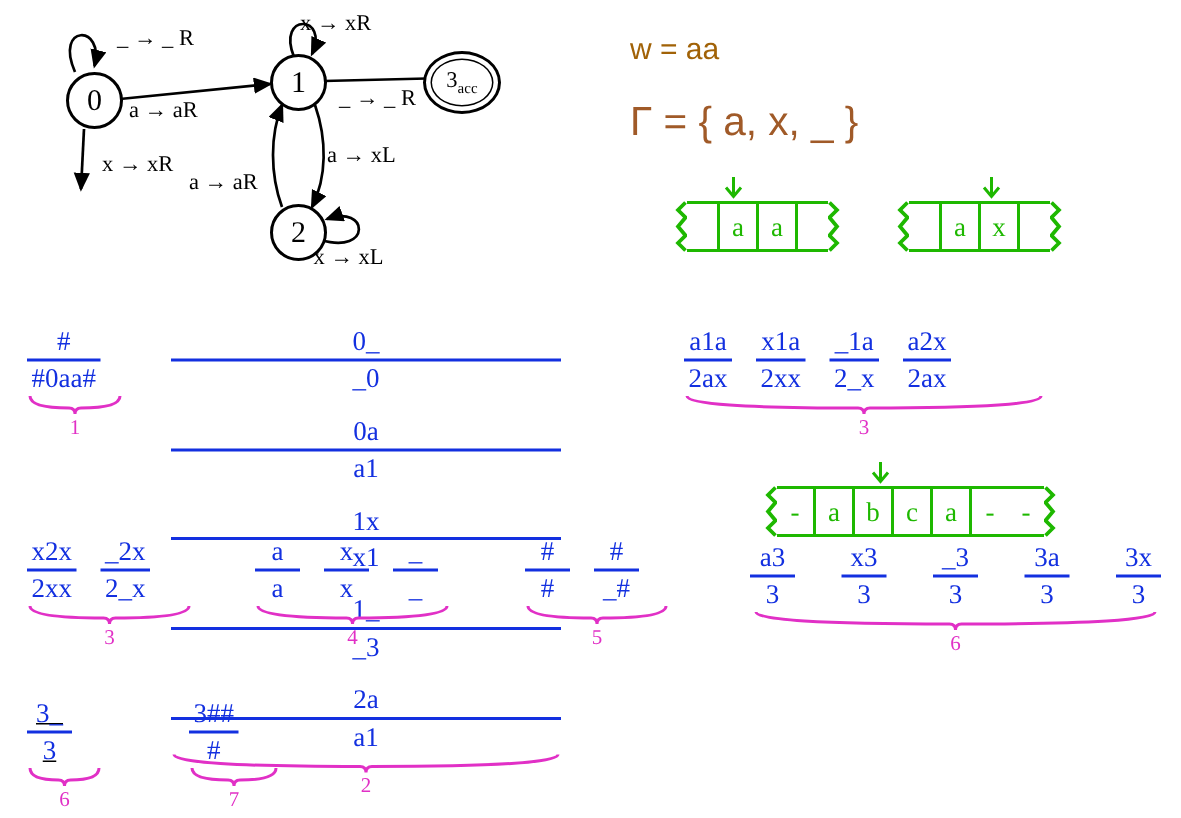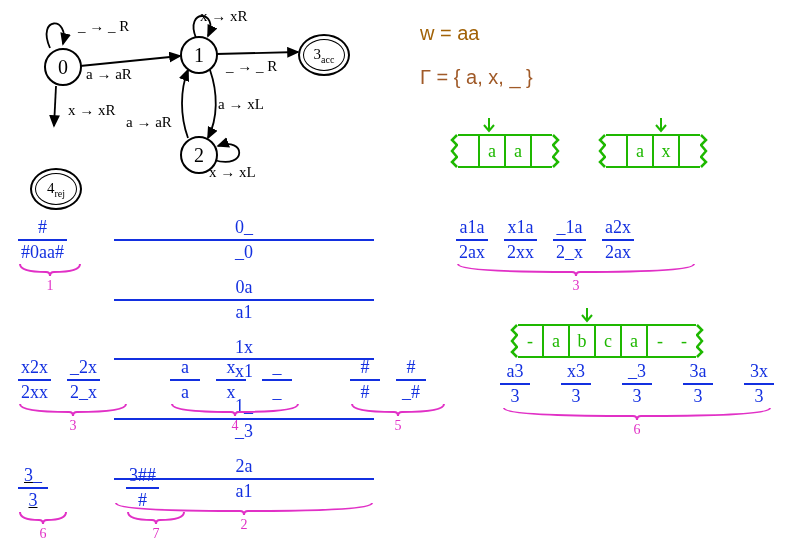--- a/index.html
+++ b/index.html
@@ -37,21 +37,21 @@
     inset: 3px;
     border: 1.5px solid #000;
     border-radius: inherit;
   }
   .state.small { width: 34px; height: 34px; }
   
   .trans { font-size: 15px; color: #000; }
   
   
   .gray-text { color: #a16207; font-size: 20px; font-family: Arial, sans-serif; }
-  .brown-text { color: #a05a28; font-size: 20px; font-family: Arial, sans-serif; }
+  .brown-text { color: #a05a28; font-size: 27px; font-family: Arial, sans-serif; }
   
   
   .tape {
     display: flex;
     align-items: center;
     height: 34px;
   }
   .tape-cell {
     width: 24px; height: 30px;
     border-top: 2.5px solid #1eb800;
@@ -131,25 +131,22 @@
 
   <div class="state small abs" style="left:36px; top:40px;">
       <span>0</span>
     </div>
   <div class="state small abs" style="left:172px; top:28px;">
       <span>1</span>
     </div>
   <div class="state small abs" style="left:172px; top:128px;">
       <span>2</span>
     </div>
-  <div class="state acc abs" style="left:290px; top:26px;">
+  <div class="state acc abs" style="left:274px; top:26px;">
     <span style="position:relative; z-index:1;"><span>3</span><sub style="font-size:10px">acc</sub></span>
-  </div>
-  <div class="state rej abs" style="left:22px; top:118px;">
-    <span style="position:relative; z-index:1;"><span>4</span><sub style="font-size:10px">rej</sub></span>
   </div>
 
   <div class="trans abs" style="left:70px; top:10px;">_ → _ R</div>
   <div class="trans abs" style="left:78px; top:58px;">a → aR</div>
   <div class="trans abs" style="left:60px; top:94px;">x → xR</div>
   <div class="trans abs" style="left:192px; top:0px;">x → xR</div>
   <div class="trans abs" style="left:218px; top:50px;">_ → _ R</div>
   <div class="trans abs" style="left:210px; top:88px;">a → xL</div>
   <div class="trans abs" style="left:118px; top:106px;">a → aR</div>
   <div class="trans abs" style="left:201px; top:156px;">x → xL</div>

